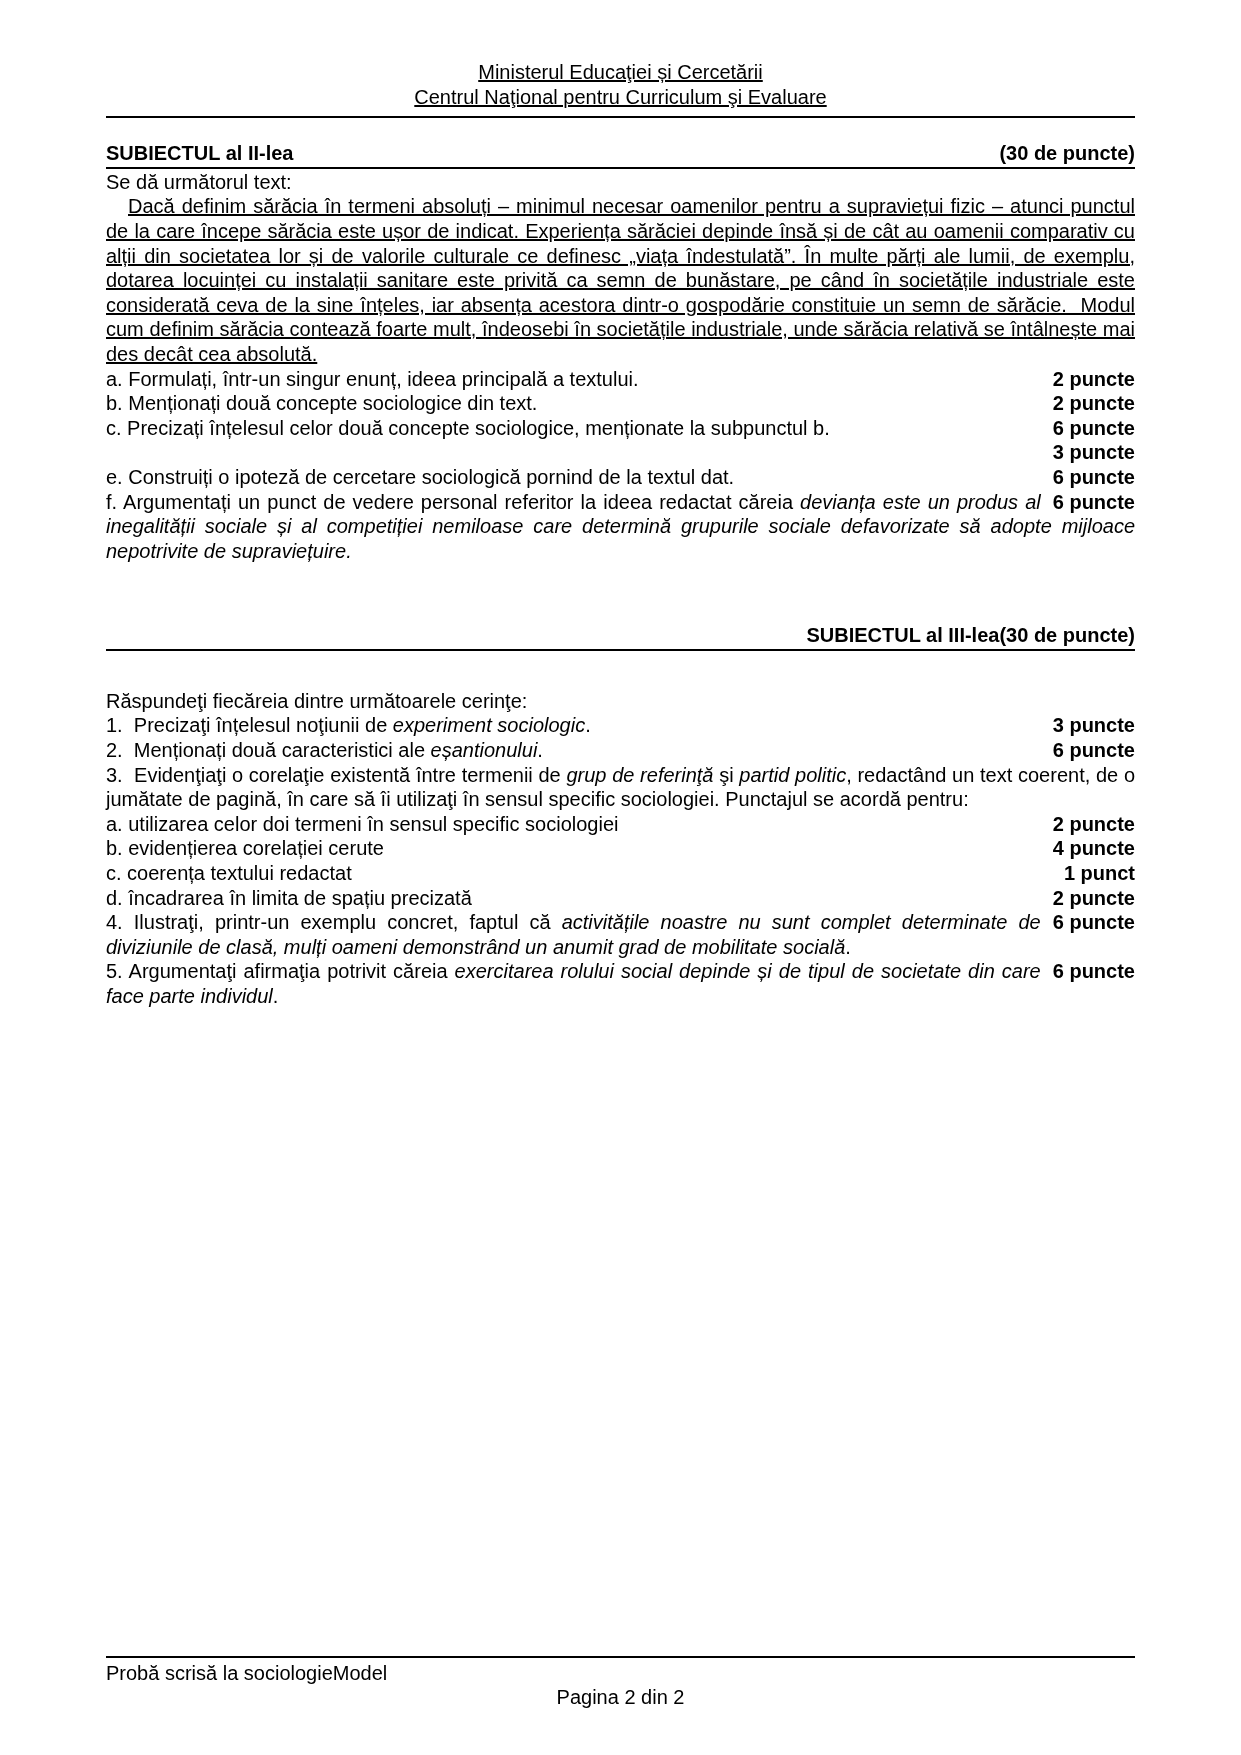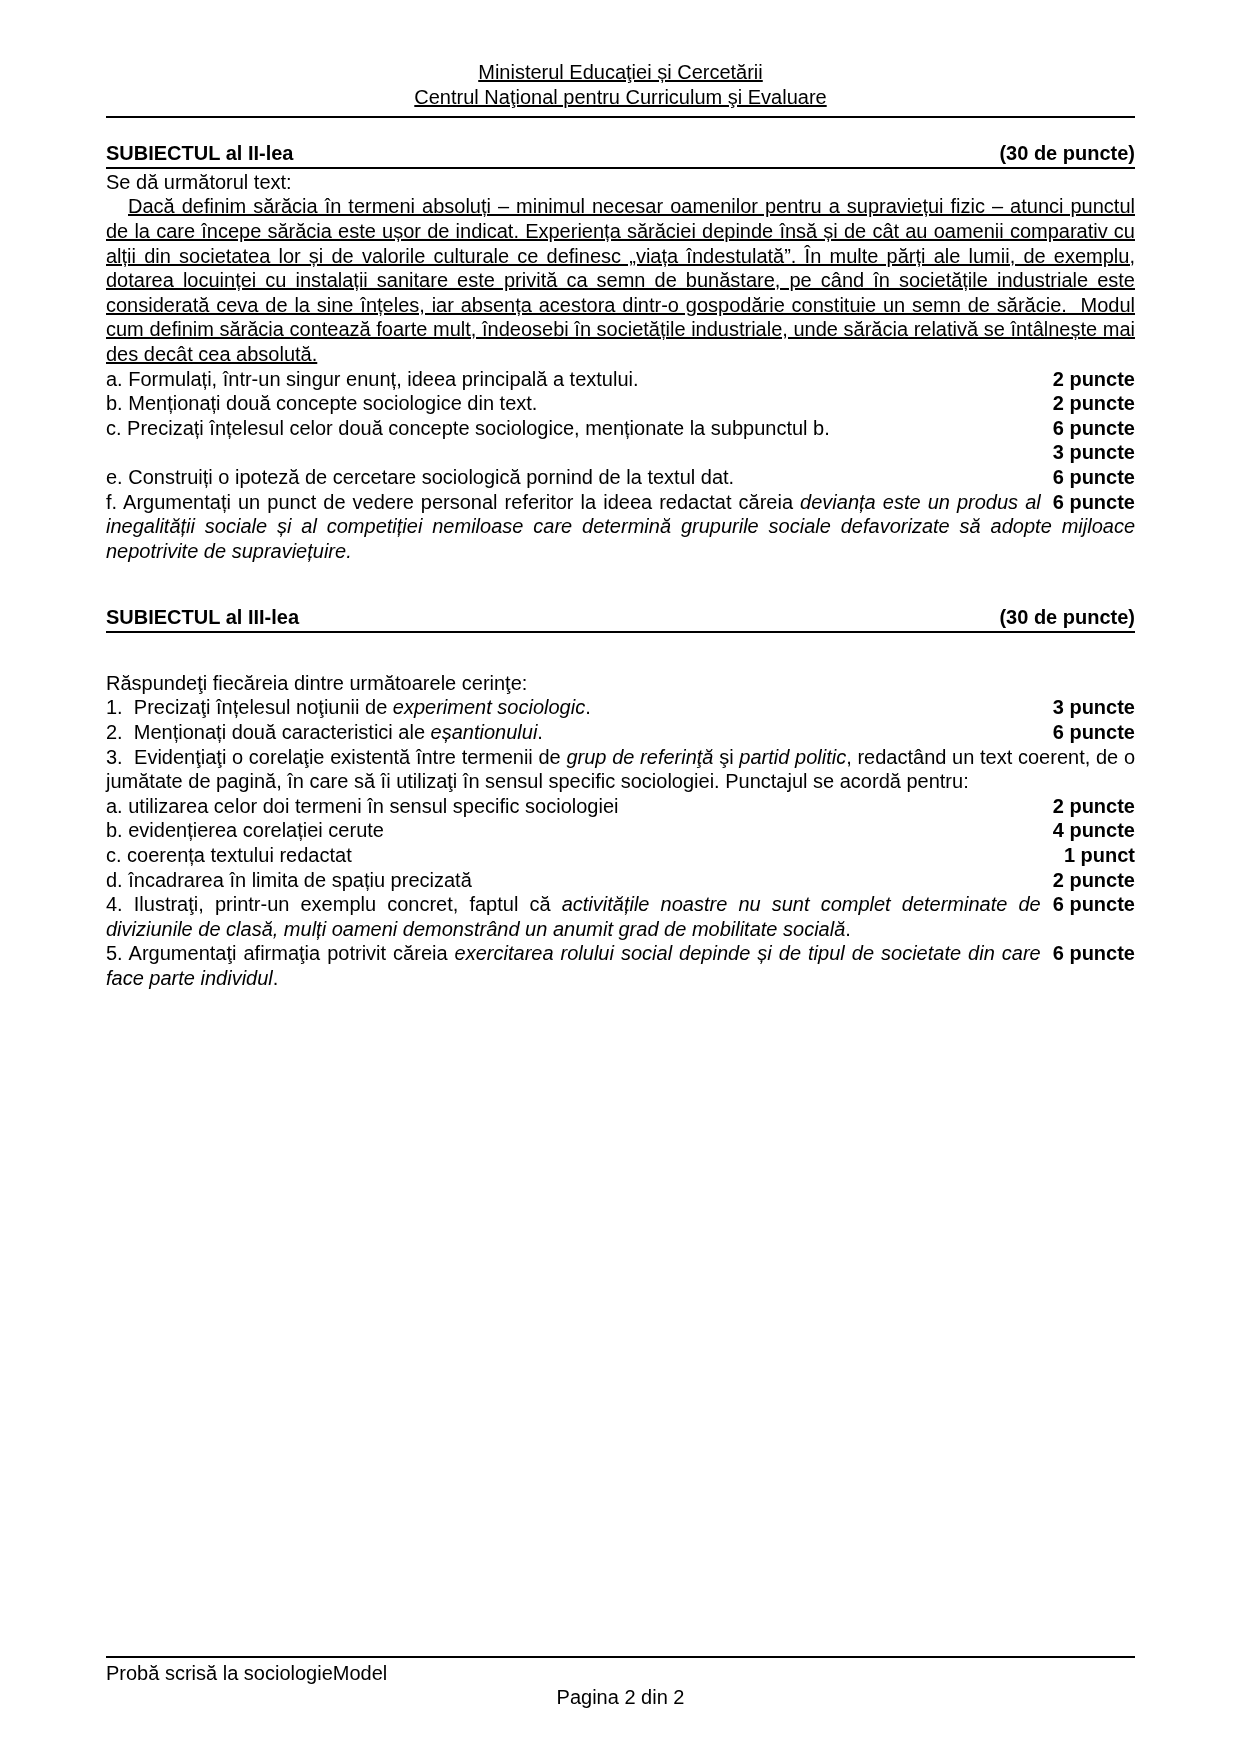--- a/index.html
+++ b/index.html
@@ -21,21 +21,21 @@
   .rule { border: none; border-top: 2px solid #000; height: 0; }
   .header-rule { margin-top: 7px; }
   .subject-heading {
     display: flex;
     justify-content: space-between;
     font-weight: bold;
     border-bottom: 2px solid #000;
     padding-bottom: 1px;
   }
   .subject-heading.s2 { margin-top: 23px; }
-  .subject-heading.s3 { margin-top: 42px; }
+  .subject-heading.s3 { margin-top: 60px; justify-content: flex-end; }
   .intro { margin-top: 1px; }
   .intro.s3-intro { margin-top: 38px; }
   .body-paragraph {
     text-align: justify;
     text-indent: 22px;
     text-decoration: underline;
   }
   .req-item {
     text-align: justify;
     display: flow-root;

